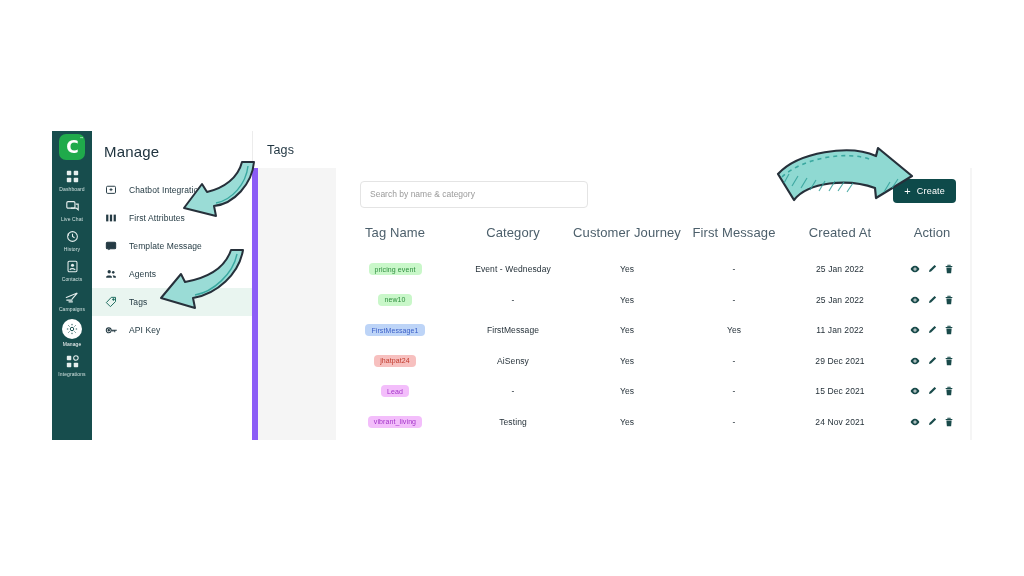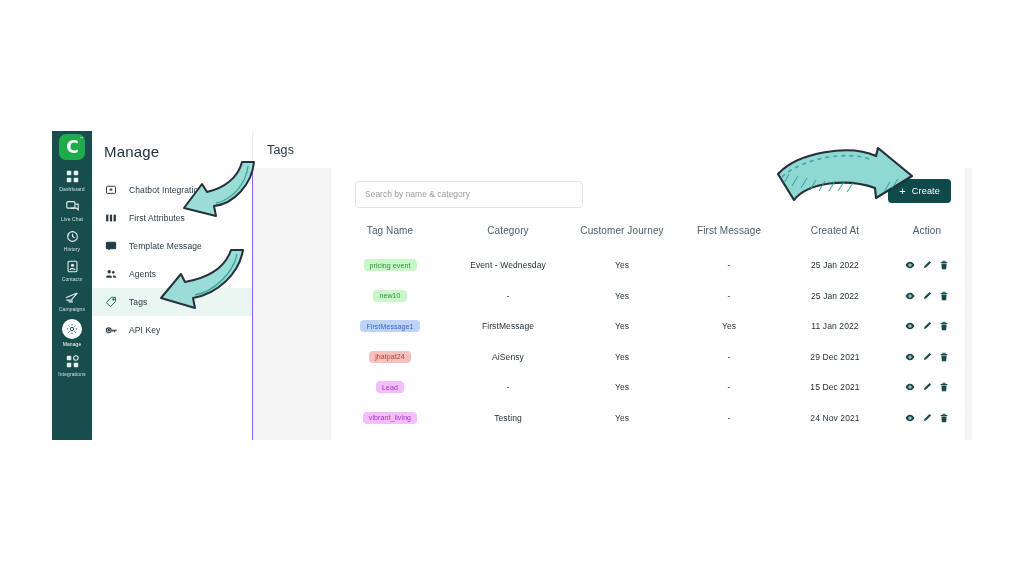--- a/index.html
+++ b/index.html
@@ -88,21 +88,21 @@
   .content { flex: 1; height: 309px; display: flex; flex-direction: column; background: #ffffff; }
   .page-head {
     height: 37px; background: #ffffff;
     display: flex; align-items: center; padding-left: 14px;
     border-left: 1px solid #ececec;
   }
   .page-title { font-size: 12.5px; color: #1f3440; letter-spacing: .2px; }
 
   .page-body {
     flex: 1; background: #f5f5f5;
-    border-left: 1px solid #8b5cf6;
+    border-left: 6px solid #8b5cf6;
     position: relative; padding: 0;
   }
 
   .card {
     position: absolute; left: 78px; top: 0px;
     width: 634px; height: 272px;
     background: #ffffff;
     display: flex; flex-direction: column;
   }
 
@@ -129,21 +129,21 @@
     border: 0; border-radius: 4px; cursor: pointer;
     display: flex; align-items: center; gap: 6px;
     font-family: "Liberation Sans", sans-serif; font-size: 9px;
     letter-spacing: .2px;
   }
   .create-btn .plus { font-size: 11px; line-height: 1; font-weight: 400; }
 
   
   table { width: 100%; border-collapse: collapse; table-layout: fixed; }
   thead th {
-    font-size: 10px; font-weight: 400; color: #4c5f6b;
+    font-size: 13px; font-weight: 400; color: #4c5f6b;
     padding: 5px 0 14px 0; text-align: center; letter-spacing: .1px;
   }
   tbody td {
     font-size: 8.5px; color: #26323a; text-align: center;
     height: 30.5px; vertical-align: middle; letter-spacing: .1px;
   }
   col.c-tag { width: 118px; }
   col.c-cat { width: 118px; }
   col.c-cj  { width: 110px; }
   col.c-fm  { width: 104px; }

